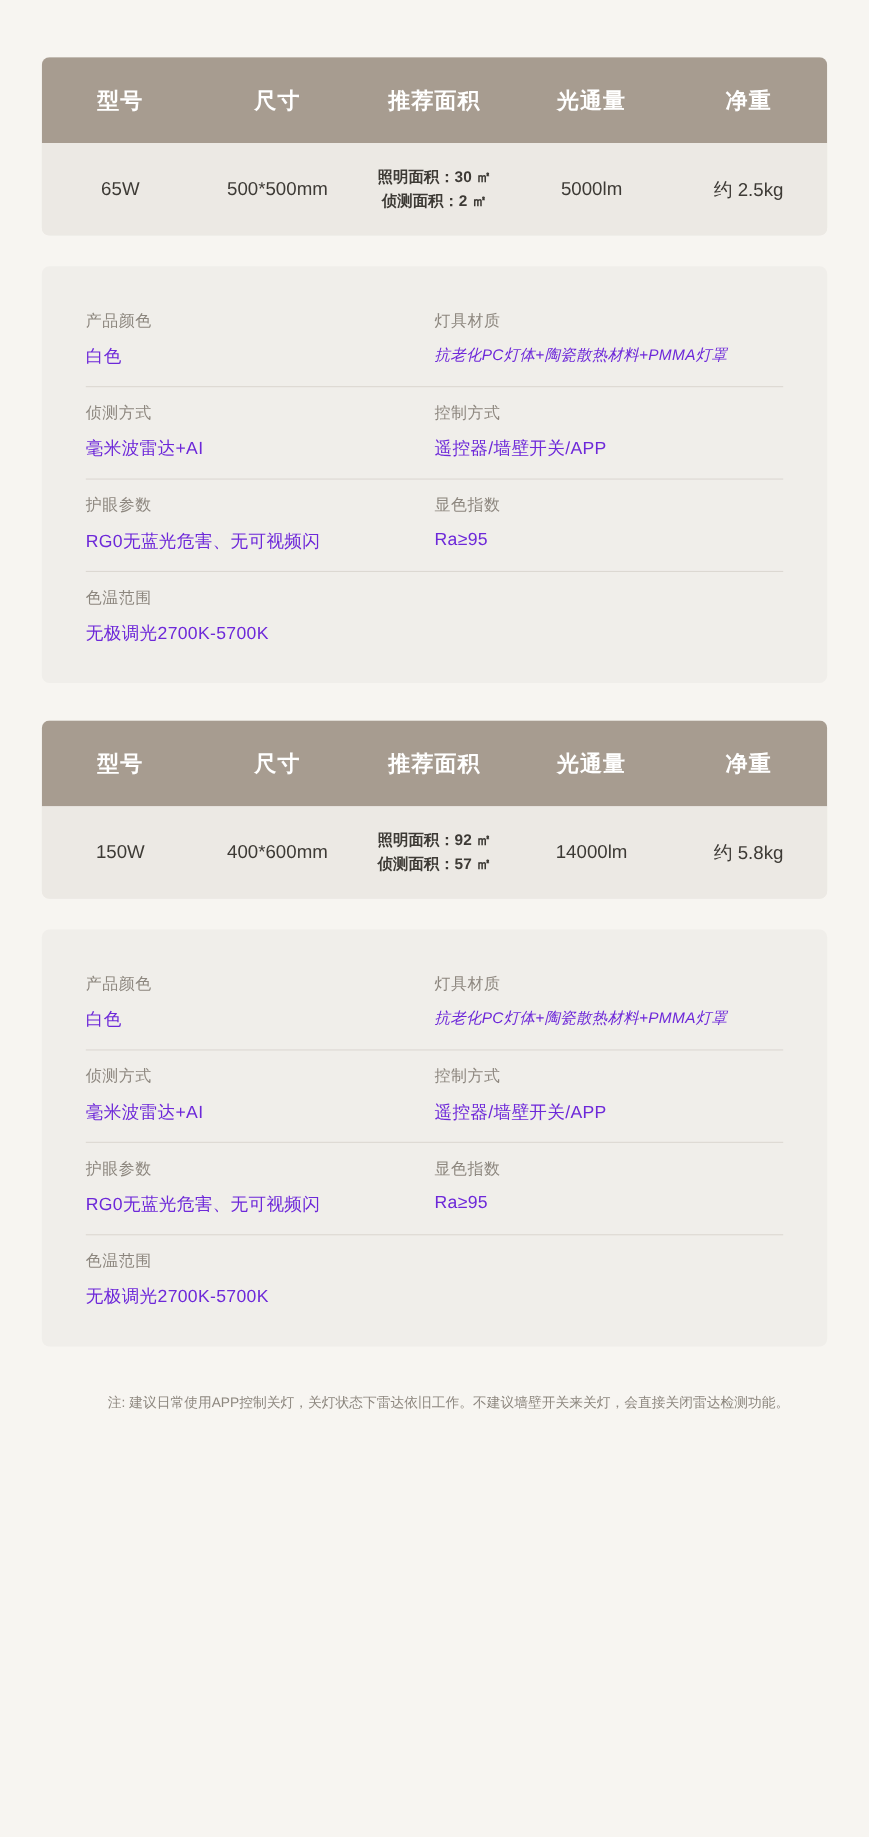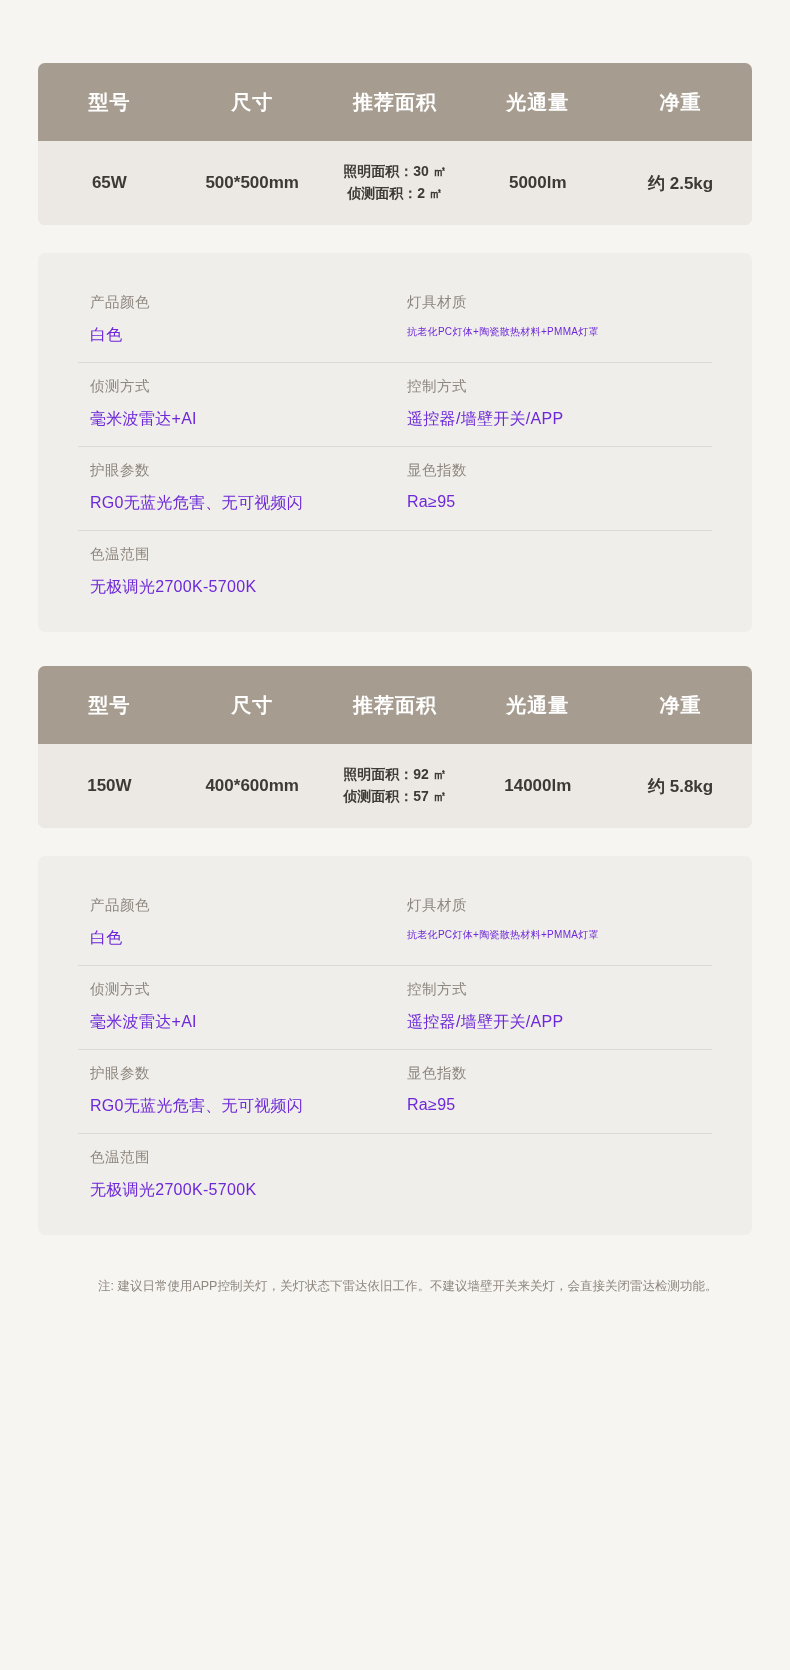--- a/index.html
+++ b/index.html
@@ -22,21 +22,20 @@
     background: #f7f5f1;
   }
 
   
   .spec-table {
     width: 100%;
     border-radius: 7px;
     overflow: hidden;
     background: #ece9e4;
     margin-bottom: 28px;
-    margin-top: 11px;
   }
   .spec-head {
     display: flex;
     background: #a79c90;
     height: 78px;
     align-items: center;
   }
   .spec-head .cell {
     flex: 1;
     text-align: center;
@@ -49,21 +48,21 @@
     display: flex;
     height: 84px;
     align-items: center;
     background: #ece9e4;
   }
   .spec-body .cell {
     flex: 1;
     text-align: center;
     font-size: 17px;
     color: #3d3a35;
-    font-weight: bold;
+    font-weight: normal;
   }
   .spec-body .cell.area {
     font-size: 14px;
     font-weight: bold;
     line-height: 1.55;
   }
   .area-line {
     white-space: nowrap;
   }
   .area-line .lbl { font-weight: bold; }
@@ -84,35 +83,35 @@
     border-bottom: 1px solid #dcd8d2;
   }
   .detail-row:last-child {
     border-bottom: none;
     padding-bottom: 4px;
   }
   .detail-col {
     flex: 1;
     padding-right: 10px;
     box-sizing: border-box;
-    margin-left: 12px;
   }
   .detail-col .k {
     font-size: 14.5px;
     color: #8d877f;
     margin-bottom: 13px;
     letter-spacing: .5px;
   }
   .detail-col .v {
     font-size: 16px;
     color: #6d28d9;
     letter-spacing: .3px;
   }
   .detail-col .v.small {
-    font-size: 10px;
+    font-size: 14px;
+    font-style: italic;
   }
 
   
   .note {
     text-align: center;
     color: #8d877f;
     font-size: 12.5px;
     line-height: 1.9;
     padding: 6px 60px 0 60px;
   }

